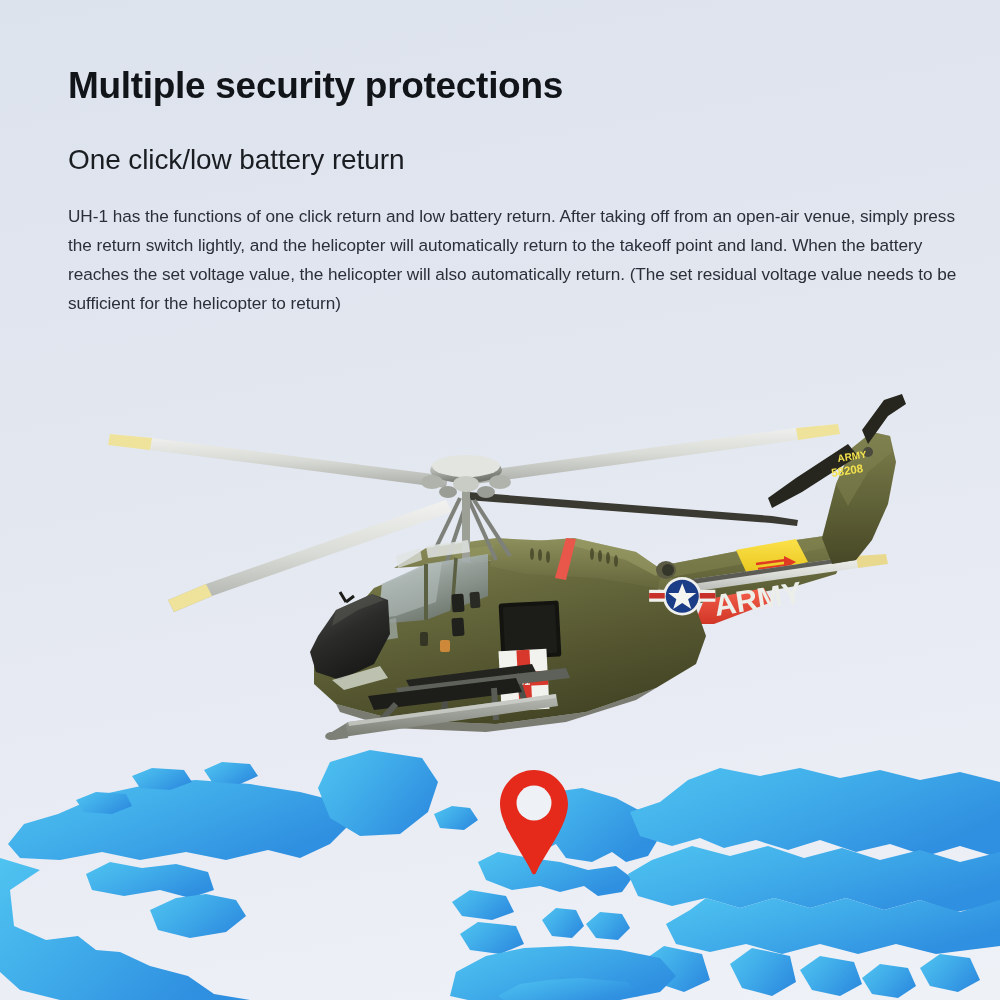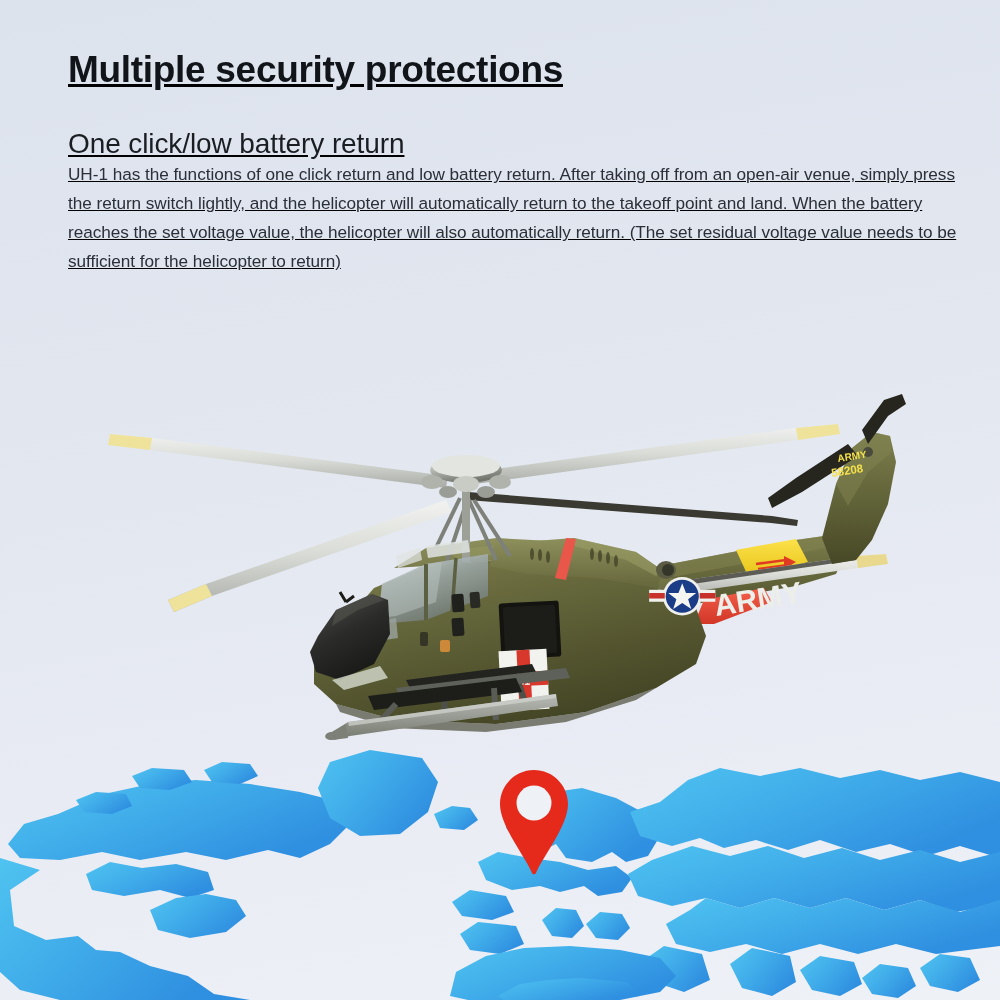--- a/index.html
+++ b/index.html
@@ -14,39 +14,40 @@
 
   #page {
     position: relative;
     width: 1000px;
     height: 1000px;
     background: linear-gradient(170deg, #dde3ed 0%, #e1e6ef 35%, #e8ebf3 68%, #eef1f6 100%);
     overflow: hidden;
   }
 
   
-  .text-block { position: absolute; left: 68px; top: 48px; width: 900px; text-decoration: underline; }
+  .text-block { position: absolute; left: 68px; top: 64px; width: 900px; }
 
   .headline {
     font-size: 37px;
     font-weight: bold;
     color: #111418;
     letter-spacing: -0.3px;
     line-height: 1.2;
   }
 
   .subheadline {
     margin-top: 36px;
     font-size: 28px;
     font-weight: normal;
     color: #1a1d22;
     letter-spacing: -0.1px;
   }
 
   .bodycopy {
+    margin-top: 26px;
     width: 892px;
     font-size: 17.2px;
     line-height: 29px;
     color: #2a2f38;
     letter-spacing: -0.05px;
   }
 
   
   .map-wrap {
     position: absolute;

